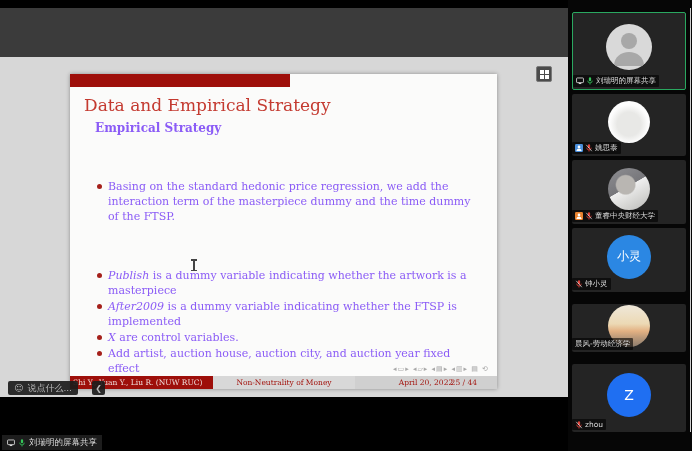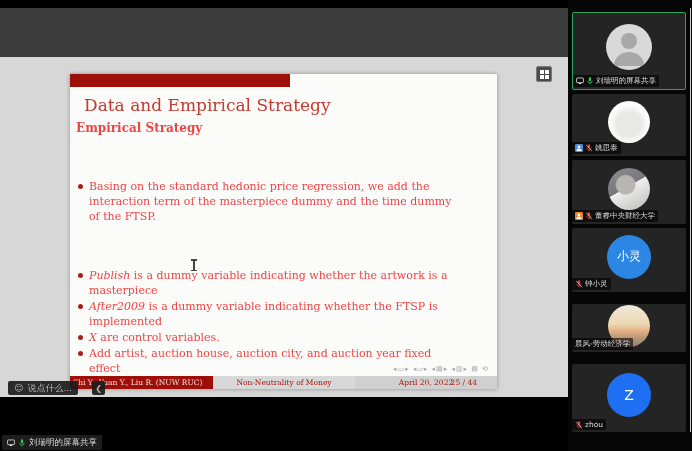--- a/index.html
+++ b/index.html
@@ -25,21 +25,21 @@
       linear-gradient(#fff,#fff) 0 0/4px 4px no-repeat,
       linear-gradient(#fff,#fff) 100% 0/4px 4px no-repeat,
       linear-gradient(#fff,#fff) 0 100%/4px 4px no-repeat,
       linear-gradient(#fff,#fff) 100% 100%/4px 4px no-repeat;}
 
   
   .slide{position:absolute;left:70px;top:17px;width:427px;height:315px;background:#fbfbfa;
     box-shadow:0 0 4px rgba(0,0,0,.35);font-family:"DejaVu Serif","Liberation Serif",serif;}
   .accent{position:absolute;left:0;top:0;width:220px;height:13px;background:var(--accent-red);}
   .slide-title{position:absolute;left:14px;top:21px;font-size:17px;color:var(--title-red);}
-  .slide-content{position:absolute;left:6px;top:47px;width:399px;color:#ef4444;}
+  .slide-content{position:absolute;left:25px;top:47px;width:399px;color:#8b5cf6;}
   .s-heading{font-size:12px;font-weight:bold;margin-bottom:4px;}
   .blist{list-style:none;margin-top:44px;}
   .blist li{position:relative;padding-left:13px;width:386px;
     font-size:11px;line-height:15px;margin-bottom:1px;}
   .blist li .dot{position:absolute;left:2px;top:5px;width:5px;height:5px;border-radius:50%;
     background:var(--bullet-red);}
   .lead{font-style:italic;}
   .formula{margin:7px 0 16px 16px;font-size:11px;font-style:italic;line-height:24px;}
   .navsyms{position:absolute;right:8px;bottom:16px;font-size:7px;color:#a9a9a9;
     letter-spacing:1px;font-family:"DejaVu Sans",sans-serif;}

